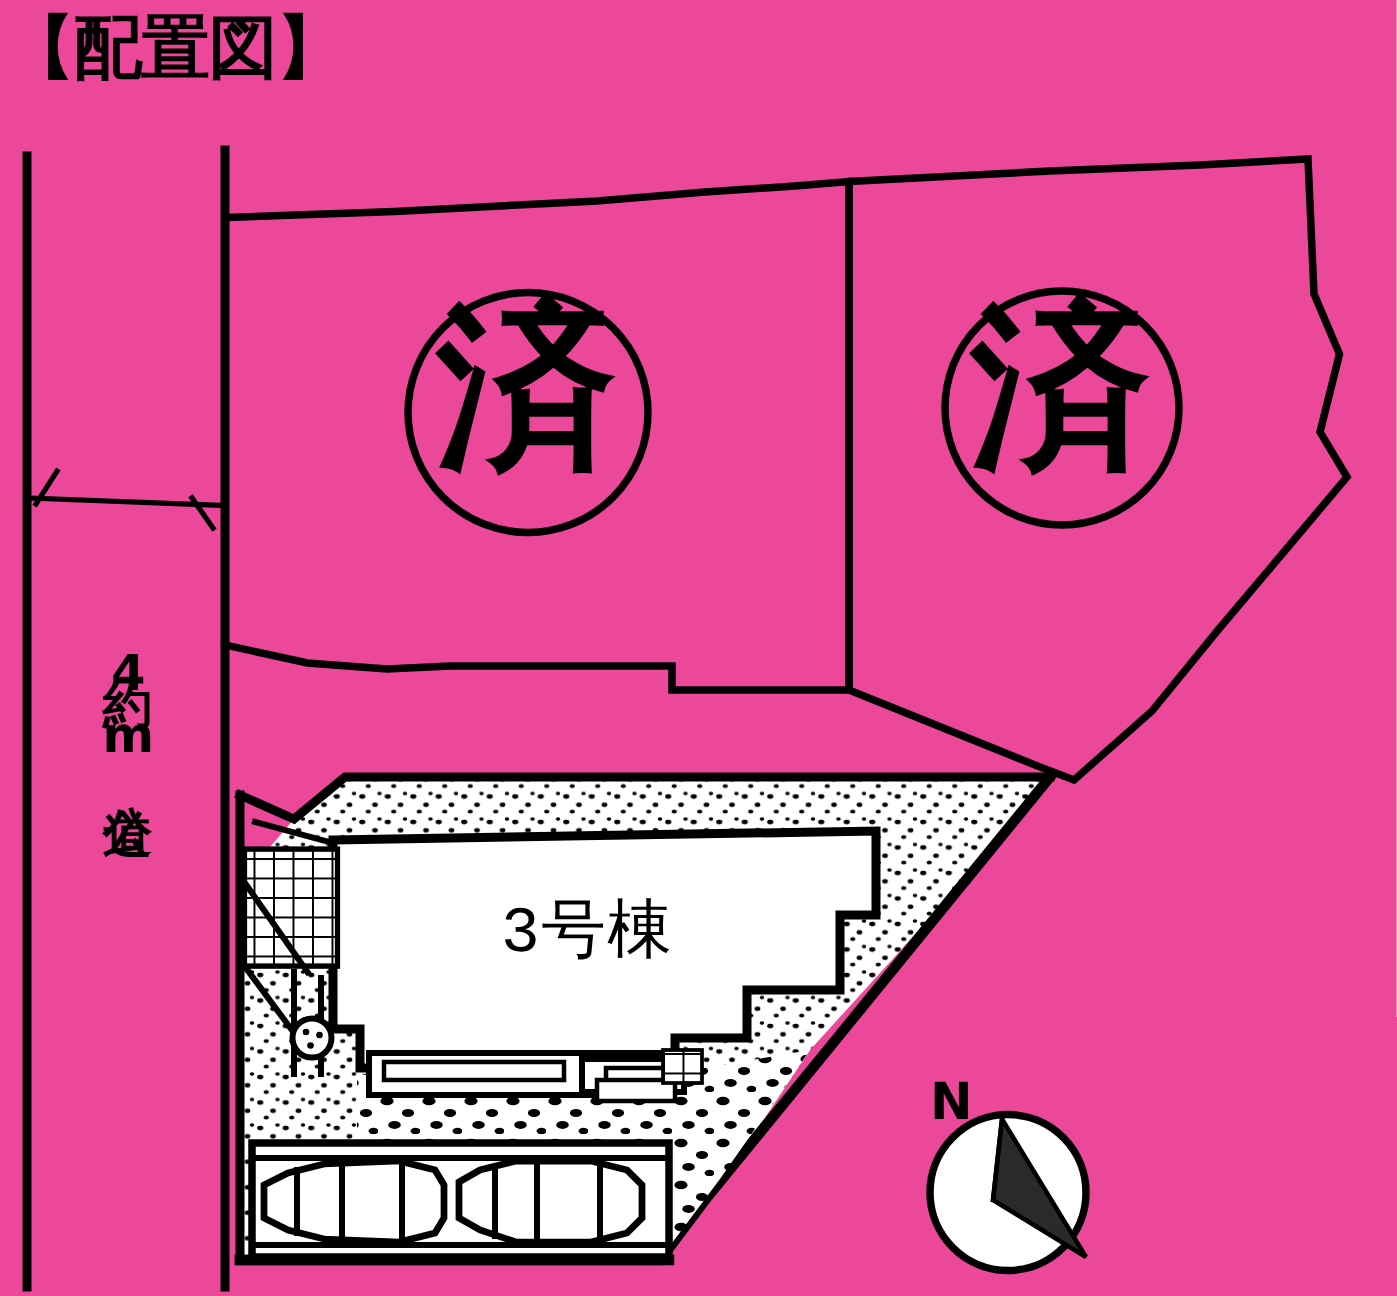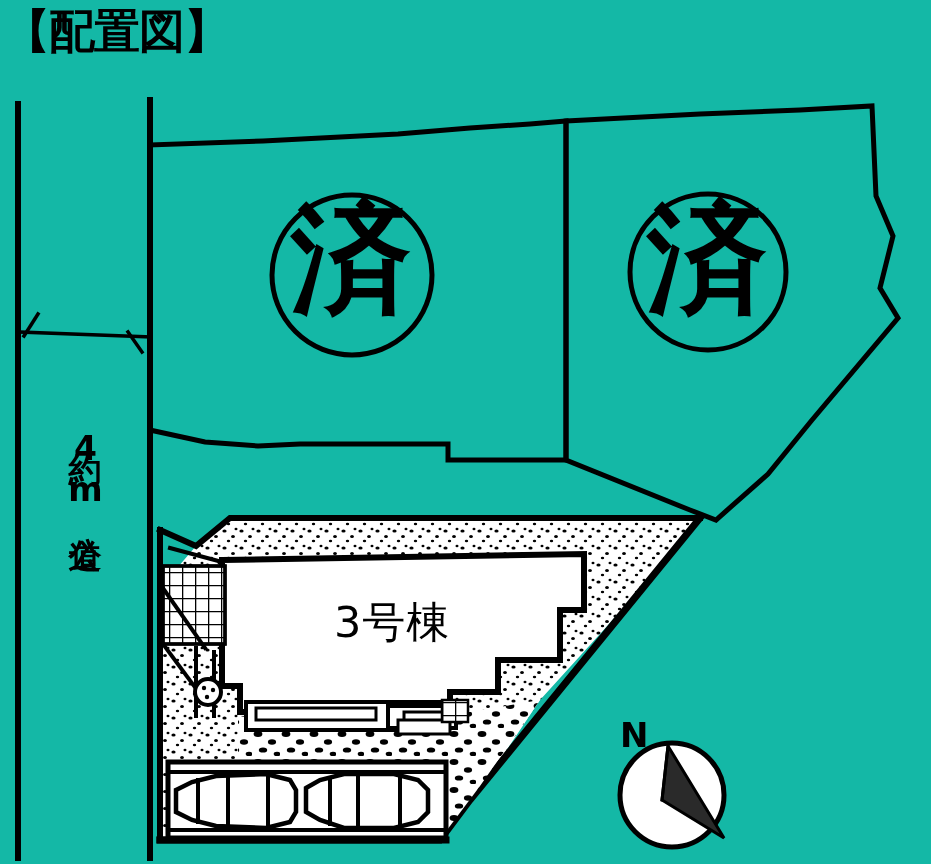--- a/index.html
+++ b/index.html
@@ -13,21 +13,21 @@
     height: 864px;
     font-family: "DejaVu Sans", "Liberation Sans", sans-serif;
     color: #000000;
     overflow: hidden;
     position: relative;
   }
   #sheet {
     position: relative;
     width: 931px;
     height: 864px;
-    background: #14b8a6;
+    background: #ec4899;
   }
   #plan-title {
     position: absolute;
     left: 4px;
     top: 8px;
     font-size: 46px;
     line-height: 1;
     font-weight: bold;
     letter-spacing: -1px;
     font-family: "DejaVu Sans", "Liberation Sans", sans-serif;
@@ -67,20 +67,21 @@
   #stamp-lot2 { left: 637px; top: 199px; width: 140px; }
   #building-label {
     position: absolute;
     left: 334px;
     top: 601px;
     font-size: 43px;
     line-height: 1;
     font-weight: 500;
     letter-spacing: 1px;
     white-space: nowrap;
+    font-family: Liberation Mono, monospace;
   }
   #compass-n {
     position: absolute;
     left: 620px;
     top: 718px;
     font-size: 34px;
     line-height: 1;
     font-weight: bold;
     font-family: "DejaVu Sans", "Liberation Sans", sans-serif;
   }

